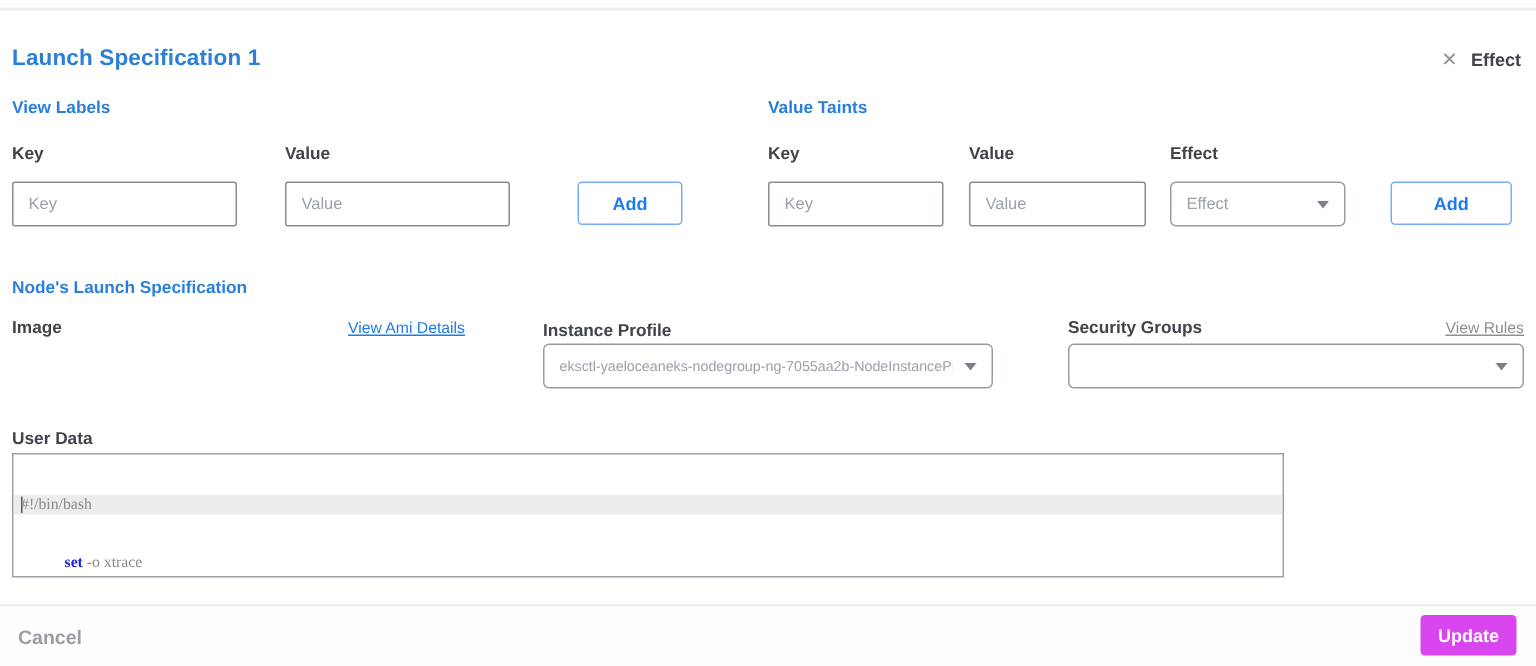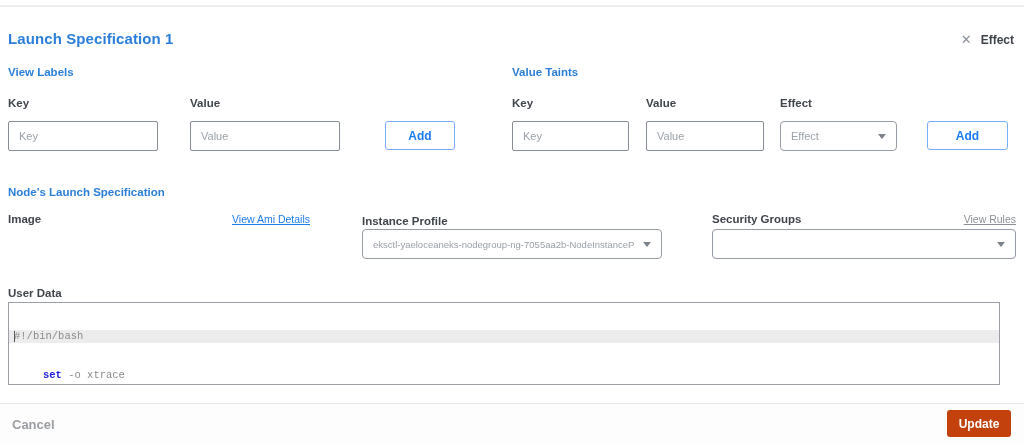--- a/index.html
+++ b/index.html
@@ -98,24 +98,24 @@
     display: flex; justify-content: space-between; align-items: baseline;
   }
   .link-blue {
     font-size: 10.5px; color: #1e7ce8; text-decoration: underline; cursor: pointer;
   }
   .link-gray {
     font-size: 10.5px; color: #8b9096; text-decoration: underline; cursor: pointer;
   }
 
   .code-editor {
-    left: 8px; top: 302px; width: 992px; height: 83px;
+    left: 8px; top: 302px; width: 848px; height: 83px;
     border: 1px solid #9aa0a6;
     background: #ffffff;
-    font-family: Liberation Mono, monospace;
+    font-family: Liberation Serif, serif;
     font-size: 10.5px;
     line-height: 13px;
     color: #8b8b8b;
     white-space: pre;
     overflow: hidden;
     padding-top: 1px;
     cursor: text;
   }
   .code-line { padding: 0 0 0 5px; }
   .code-line.hl { background: #ececec; }
@@ -130,21 +130,21 @@
     background: #fdfdfd;
     border-top: 1px solid #e8e8e8;
   }
   .cancel-btn {
     left: 12px; top: 417px;
     font-size: 13px; font-weight: 700; color: #9a9da2;
     cursor: pointer;
   }
   .update-btn {
     left: 947px; top: 410px; width: 64px; height: 27px;
-    background: #c2410c; border-radius: 3px;
+    background: #d946ef; border-radius: 3px;
     color: #ffffff; font-size: 12px; font-weight: 600;
     display: flex; align-items: center; justify-content: center;
     cursor: pointer;
   }
 </style>
 </head>
 <body>
 
 <div class="stage">
 

